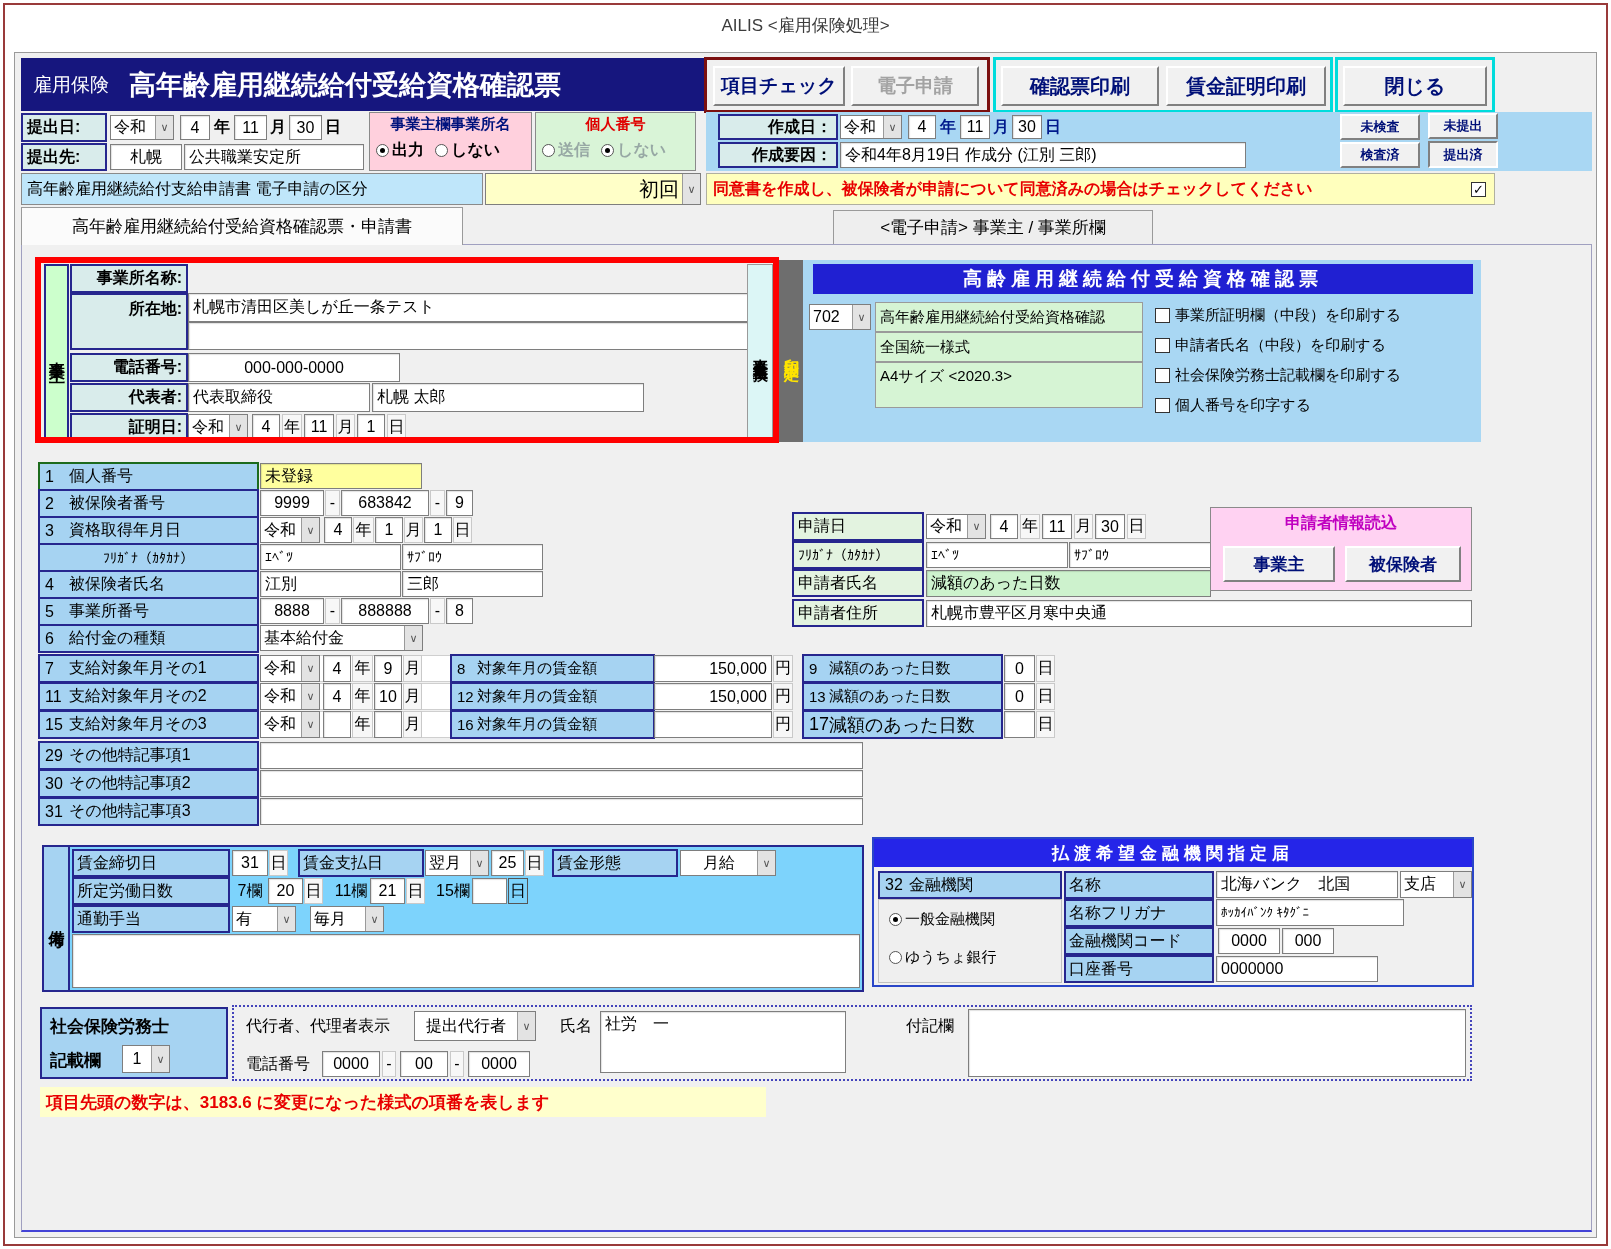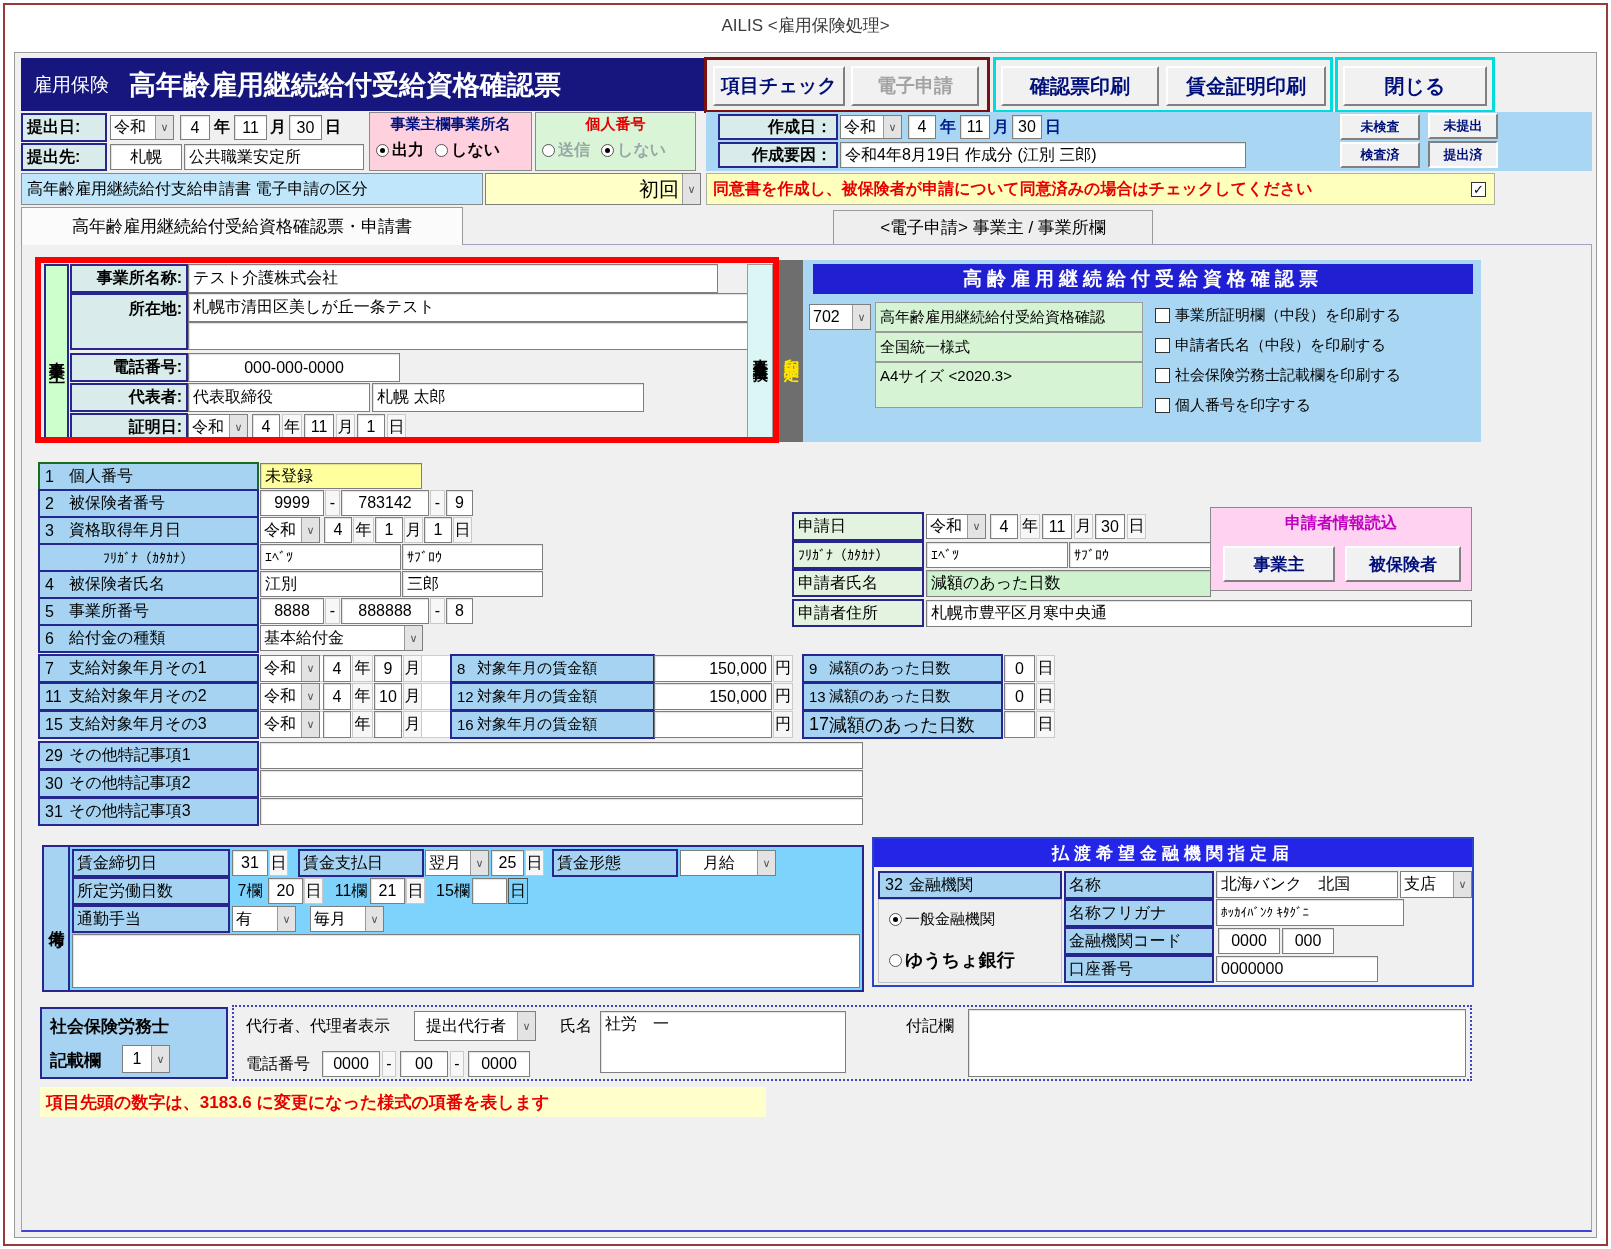--- a/index.html
+++ b/index.html
@@ -128,21 +128,20 @@
 
   <div class="ab tab" style="left:6px;top:154px;width:442px;height:38px;background:#fbfbfb;border-bottom:none;z-index:5">高年齢雇用継続給付受給資格確認票・申請書</div>
   <div class="ab tab" style="left:818px;top:157px;width:320px;height:35px;background:#eeeeee">&lt;電子申請&gt; 事業主 / 事業所欄</div>
 
   <div class="ab" style="left:6px;top:191px;width:1571px;height:988px;background:#f0f0f0;border:1px solid #a0a0c0;border-bottom:2px solid #4343d6">
 
     <div class="ab redbox" style="left:13px;top:12px;width:744px;height:186px"></div>
 
     <div class="ab vert" style="left:22px;top:19px;width:25px;height:176px;background:#ccffcc;border:2px solid #26268e;font-size:16px">事業主</div>
     <div class="ab lblc" style="left:48px;top:19px;width:118px;height:29px;justify-content:flex-end">事業所名称:</div>
-    <div class="ab fld" style="left:166px;top:19px;width:530px;height:29px">テスト介護株式会社</div>
     <div class="ab lblc" style="left:48px;top:48px;width:118px;height:57px;justify-content:flex-end;align-items:flex-start;padding-top:4px">所在地:</div>
     <div class="ab fld" style="left:166px;top:48px;width:560px;height:29px">札幌市清田区美しが丘一条テスト</div>
     <div class="ab fld" style="left:166px;top:77px;width:560px;height:28px"></div>
     <div class="ab lblc" style="left:48px;top:108px;width:118px;height:29px;justify-content:flex-end">電話番号:</div>
     <div class="ab fld ctr" style="left:166px;top:108px;width:212px;height:29px">000-000-0000</div>
     <div class="ab lblc" style="left:48px;top:138px;width:118px;height:29px;justify-content:flex-end">代表者:</div>
     <div class="ab fld" style="left:166px;top:138px;width:182px;height:29px">代表取締役</div>
     <div class="ab fld" style="left:350px;top:138px;width:272px;height:29px">札幌 太郎</div>
     <div class="ab lblc" style="left:48px;top:168px;width:118px;height:28px;justify-content:flex-end">証明日:</div>
     <div class="ab combo" style="left:166px;top:169px;width:60px;height:26px">
@@ -191,21 +190,21 @@
         <span>個人番号</span>
       </div>
     <div class="ab fld" style="left:238px;top:218px;width:162px;height:26px;background:#ffff9e">未登録</div>
 
     <div class="ab lbl" style="left:16px;top:244px;width:221px;height:29px">
         <span class="no">2</span>
         <span>被保険者番号</span>
       </div>
     <div class="ab fld ctr" style="left:238px;top:245px;width:64px;height:26px">9999</div>
     <div class="ab unit tile" style="left:303px;top:245px;width:15px;height:26px">-</div>
-    <div class="ab fld ctr" style="left:319px;top:245px;width:88px;height:26px">783142</div>
+    <div class="ab fld ctr" style="left:319px;top:245px;width:88px;height:26px">683842</div>
     <div class="ab unit tile" style="left:408px;top:245px;width:15px;height:26px">-</div>
     <div class="ab fld ctr" style="left:424px;top:245px;width:27px;height:26px">9</div>
 
     <div class="ab lbl" style="left:16px;top:271px;width:221px;height:29px">
         <span class="no">3</span>
         <span>資格取得年月日</span>
       </div>
     <div class="ab combo" style="left:238px;top:272px;width:60px;height:26px">
         <span class="val">令和</span>
         <span class="arw">∨</span>
@@ -415,21 +414,21 @@
       <div class="ab bluehead" style="left:0;top:0;width:598px;height:28px;font-size:17px;background:#2525e8">払渡希望金融機関指定届</div>
       <div class="ab lbl" style="left:4px;top:32px;width:184px;height:28px">
           <span class="no">32</span>
           <span>金融機関</span>
         </div>
       <div class="ab" style="left:4px;top:60px;width:184px;height:84px;background:#efefef;border:1px solid #c0c0c0">
         <div class="radrow" style="position:absolute;left:10px;top:10px;font-weight:normal;font-size:15px">
           <span class="rd on"></span>
           <span>一般金融機関</span>
         </div>
-        <div class="radrow" style="position:absolute;left:10px;top:48px;font-weight:bold;font-size:18px">
+        <div class="radrow" style="position:absolute;left:10px;top:48px;font-weight:normal;font-size:15px">
           <span class="rd"></span>
           <span>ゆうちょ銀行</span>
         </div>
       </div>
       <div class="ab lbl" style="left:190px;top:32px;width:150px;height:28px">名称</div>
       <div class="ab fld" style="left:342px;top:32px;width:182px;height:27px">北海バンク　北国</div>
       <div class="ab combo" style="left:526px;top:32px;width:72px;height:27px">
           <span class="val">支店</span>
           <span class="arw">∨</span>
         </div>

